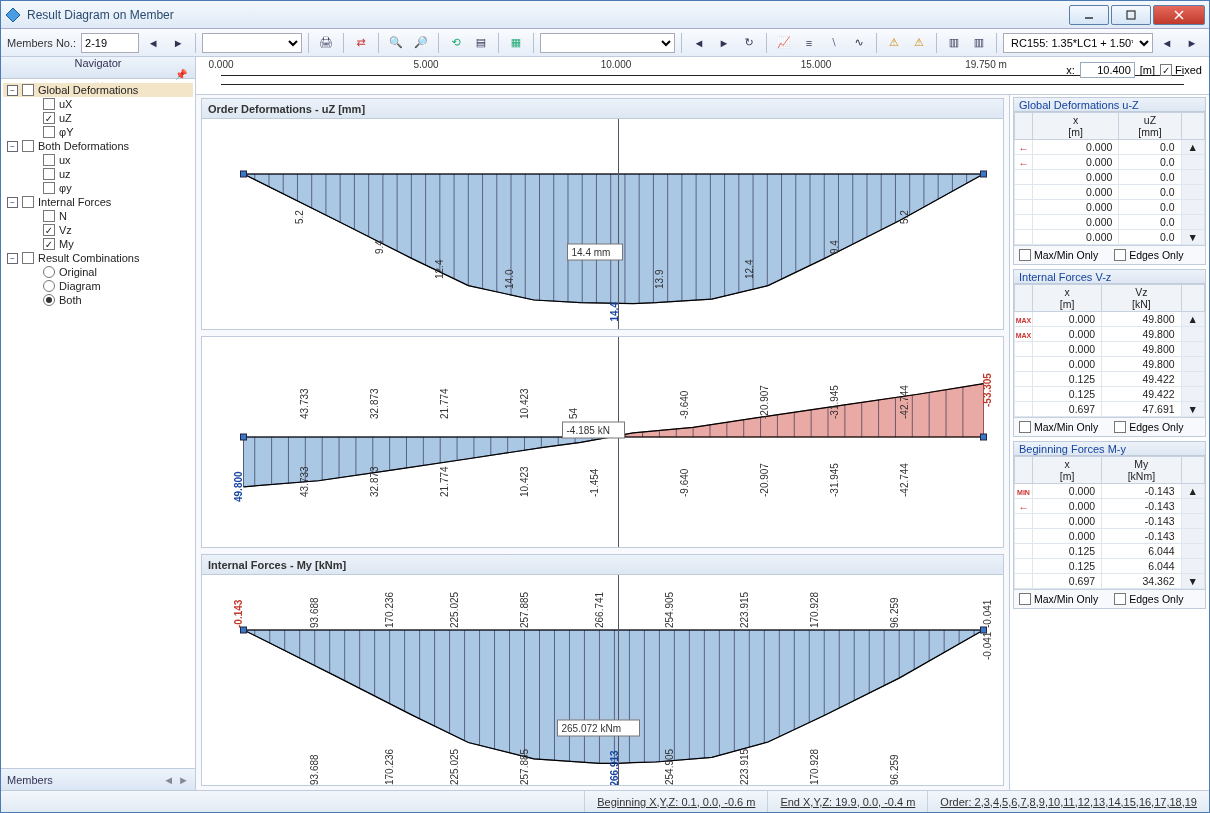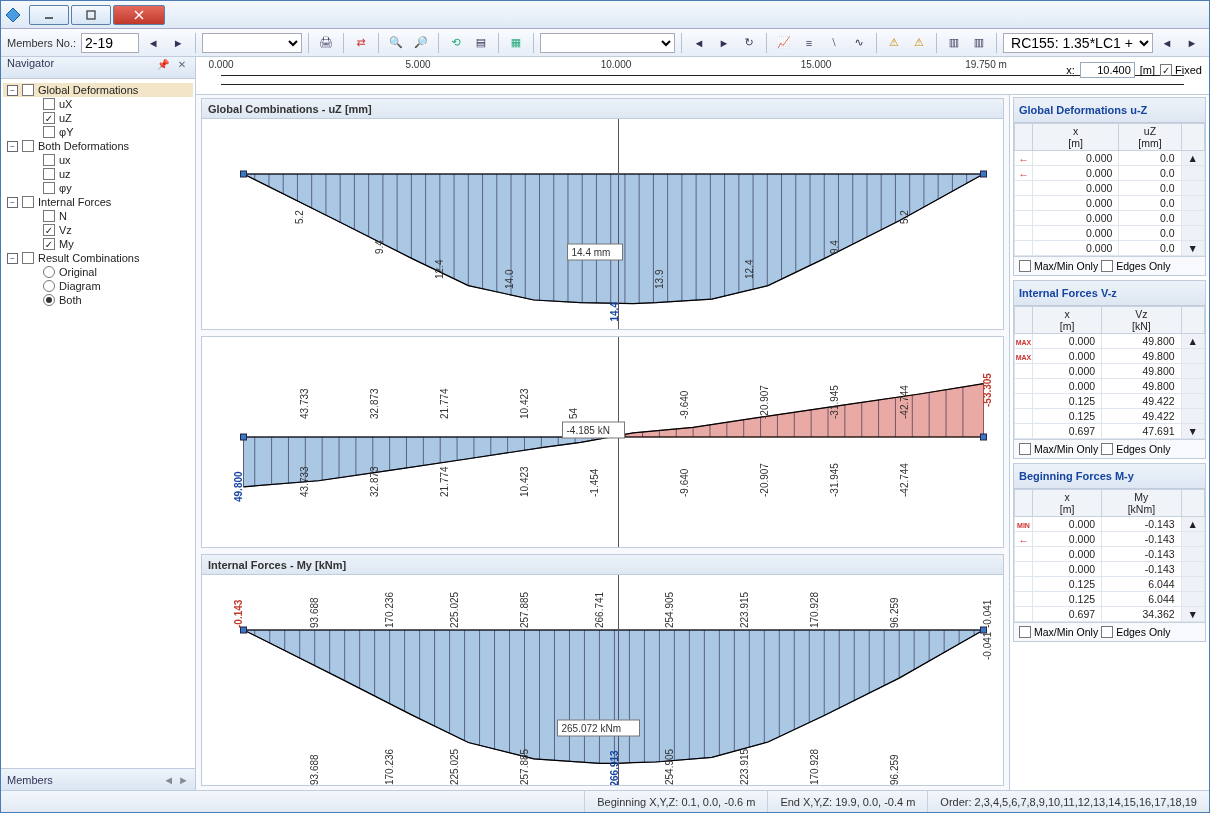--- a/index.html
+++ b/index.html
@@ -10,29 +10,29 @@
 .titlebar { height: 28px; background: linear-gradient(to bottom, #f4f8fd, #dfeaf6); border-bottom: 1px solid #aac; display: flex; align-items: center; padding: 0 4px; }
 .titlebar .icon { width: 16px; height: 16px; margin-right: 6px; }
 .titlebar .title { font-size: 12px; color: #2b4a6e; flex: 1; }
 .window-controls { display: flex; }
 .wctl { width: 40px; height: 20px; border: 1px solid #5a7fa8; margin-left: 2px; background: linear-gradient(#f4f8fd,#d6e6f6); display:flex;align-items:center;justify-content:center; font-size:10px; color:#333; border-radius:2px;}
 .wctl.close { background: linear-gradient(#e56a5c,#c0392b); color:#fff; width:52px;}
 .wctl svg { width:12px; height:12px; }
 
 .toolbar { height: 28px; background: linear-gradient(#f9fbfe,#e7eef8); border-bottom:1px solid #c0ccdc; display:flex; align-items:center; padding:0 6px; gap:3px; font-size:11px;}
 .toolbar .lbl { color:#333; margin-right:2px;}
-.toolbar select, .toolbar input[type=text] { font-size:14px; border:1px solid #aab; background:#fff; height:20px; padding:0 3px;}
+.toolbar select, .toolbar input[type=text] { font-size:11px; border:1px solid #aab; background:#fff; height:20px; padding:0 3px;}
 .tbtn { width:22px; height:22px; border:1px solid transparent; display:flex; align-items:center; justify-content:center; border-radius:2px; font-size:11px; color:#335;}
 .sep { width:1px; height:20px; background:#b5c0d0; margin:0 3px;}
 
 .body { flex:1; display:flex; min-height:0; }
 
 
 .navigator { width:195px; background:#fff; border-right:1px solid #c0ccdc; display:flex; flex-direction:column; }
-.nav-head { height:22px; background:linear-gradient(#eef4fb,#dbe6f3); border-bottom:1px solid #c0ccdc; display:flex; align-items:flex-start; padding:0 6px; font-size:11px; color:#335;}
+.nav-head { height:22px; background:linear-gradient(#eef4fb,#dbe6f3); border-bottom:1px solid #c0ccdc; display:flex; align-items:center; padding:0 6px; font-size:11px; color:#335;flex-direction:column;}
 .nav-head .pin, .nav-head .x { margin-left:auto; width:14px; height:14px; font-size:10px; color:#667; display:flex;align-items:center;justify-content:center;}
 .nav-head .x{margin-left:4px;}
 .tree { flex:1; padding:4px 2px; font-size:11px; color:#222; overflow:auto;}
 .tnode { display:flex; align-items:center; padding:1px 0 1px 4px; gap:4px;}
 .twister{ width:11px;height:11px;border:1px solid #667; font-size:8px;line-height:9px;text-align:center;color:#335;background:#fff;}
 .cb{ width:12px; height:12px; border:1px solid #777; background:#fff; display:inline-flex;align-items:center;justify-content:center; font-size:10px;color:#222;}
 .rb{ width:12px; height:12px; border:1px solid #777; border-radius:50%; background:#fff; display:inline-flex;align-items:center;justify-content:center;}
 .rb.sel::after{content:"";width:6px;height:6px;background:#333;border-radius:50%;} .ind2{padding-left:40px;}
 .tnode.sel{ background:#f3e5c7;}
 .nav-foot{height:22px;border-top:1px solid #c0ccdc;background:linear-gradient(#eef4fb,#dbe6f3);display:flex;align-items:center;padding:0 6px;font-size:11px;color:#335;}
@@ -47,29 +47,29 @@
 
 .diagrams { flex:1; display:flex; overflow:hidden;}
 .diag-col{ flex:1; display:flex; flex-direction:column; overflow:auto;}
 .side-col{ width:200px; border-left:1px solid #c0ccdc; background:#fff; display:flex; flex-direction:column; overflow:auto;}
 
 .panel { border:1px solid #c0ccdc; margin:3px 5px; background:#fff;}
 .panel-h { height:20px; background:linear-gradient(#edf2f9,#dde7f2); border-bottom:1px solid #c0ccdc; padding:0 6px; font-size:11px; font-weight:bold; color:#333; display:flex;align-items:center;}
 .panel-body{ height:210px; position:relative;}
 
 .side-panel{border:1px solid #c0ccdc; margin:2px 3px;}
-.side-title{height:25px;background:linear-gradient(#edf2f9,#dde7f2);border-bottom:1px solid #c0ccdc;font-size:11px;color:#1644a0;padding:0 5px;display:flex;align-items:center;font-weight:bold;}
+.side-title{height:14px;background:linear-gradient(#edf2f9,#dde7f2);border-bottom:1px solid #c0ccdc;font-size:11px;color:#1644a0;padding:0 5px;display:flex;align-items:center;}
 .side-tbl{width:100%; border-collapse:collapse; font-size:10.5px;}
 .side-tbl th{background:#f0f3f8;border:1px solid #c8d2df;padding:1px 2px;font-weight:normal;color:#222;text-align:center;}
 .side-tbl td{border:1px solid #e0e6ee;padding:1px 6px;text-align:right;color:#222;}
 .side-tbl td.ic{width:18px;text-align:center;padding:0;}
-.side-foot{display:flex;gap:3px;padding:3px 5px;font-size:10.5px;border-top:1px solid #c8d2df;background:#f7f9fc;}
+.side-foot{display:flex;gap:16px;padding:3px 5px;font-size:10.5px;border-top:1px solid #c8d2df;background:#f7f9fc;}
 .side-foot label{display:flex;align-items:center;gap:3px;}
 
-.statusbar{height:22px;background:linear-gradient(#f3f7fc,#e2eaf3);border-top:1px solid #c0ccdc;display:flex;align-items:center;font-size:11px;color:#333;}
+.statusbar{height:22px;background:linear-gradient(#f3f7fc,#e2eaf3);border-top:1px solid #c0ccdc;display:flex;align-items:center;font-size:11px;color:#333;text-decoration:underline;}
 .statusbar .cell{padding:0 12px;border-left:1px solid #c8d2df;height:100%;display:flex;align-items:center;}
 
 svg .barblue{fill:#aac7e4;stroke:#224;stroke-width:0.7;}
 svg .barred{fill:#e9a9a4;stroke:#622;stroke-width:0.7;}
 svg .vline{stroke:#224;stroke-width:0.6;}
 svg .baseline{stroke:#000;stroke-width:1;}
 svg .envelope{fill:none;stroke:#000;stroke-width:1.2;}
 svg .cursorline{stroke:#556;stroke-width:1;}
 svg text{font-size:10px;fill:#333;}
 svg .redtxt{fill:#c0392b;font-weight:bold;}
@@ -79,20 +79,21 @@
 </head>
 <body>
 
 <div class="window">
   <div class="titlebar">
     <span class="icon">
       <svg viewBox="0 0 16 16">
           <polygon points="8,1 15,8 8,15 1,8" fill="#4a9de0" stroke="#1d5fa0"></polygon>
         </svg>
     </span>
+    <span class="title">Result Diagram on Member</span>
     <div class="window-controls">
       <div class="wctl">
           <svg viewBox="0 0 12 12">
             <line x1="2" y1="9" x2="10" y2="9" stroke="#333" stroke-width="1.5"></line>
           </svg>
         </div>
       <div class="wctl">
           <svg viewBox="0 0 12 12">
             <rect x="2" y="2" width="8" height="8" fill="none" stroke="#333" stroke-width="1.2"></rect>
           </svg>
@@ -230,40 +231,40 @@
         <span>Members</span>
         <span style="margin-left:auto;color:#889">◄</span>
         <span style="margin-left:4px;color:#889">►</span>
       </div>
     </div>
 
     <div class="main">
       <div class="ruler" id="ruler">
         <div class="axis"></div>
       <div class="tick" style="left: 25px;">0.000</div>
-          <div class="tick" style="left: 222px;">5.000</div>
+          <div class="tick" style="left: 230px;">5.000</div>
           <div class="tick" style="left: 420px;">10.000</div>
           <div class="tick" style="left: 620px;">15.000</div>
           <div class="tick" style="left: 790px;">19.750 m</div>
         </div>
       <div class="rightbox">
         <span>x:</span>
         <input type="text" value="10.400" style="">
         <span>[m]</span>
         <label style="display:flex;align-items:center;gap:3px">
           <span class="cb">✓</span>
             <span>Fixed</span>
         </label>
       </div>
 
       <div class="diagrams">
         <div class="diag-col">
 
           <div class="panel">
-            <div class="panel-h">Global Combinations - uZ [mm]</div>
+            <div class="panel-h">Order Deformations - uZ [mm]</div>
             <div class="panel-body">
               <svg id="svg1" width="100%" height="100%" viewBox="0 0 790 210">
                   <path d="M 36 55 L 36 55 L 129.67088607594937 101.80000000000001 L 204.60759493670886 139.60000000000002 L 260.8101265822785 166.60000000000002 L 326.37974683544303 181 L 373.2151898734177 183.70000000000002 L 425.6708860759494 184.6 L 448.15189873417717 183.70000000000002 L 504.3544303797469 180.10000000000002 L 560.5569620253165 166.60000000000002 L 616.7594936708861 139.60000000000002 L 691.6962025316456 101.80000000000001 L 776 55 L 776 55 Z" class="barblue"></path>
                   <line x1="47.24050632911393" y1="55" x2="47.24050632911393" y2="60.616" class="vline"></line>
                   <line x1="61.47848101265822" y1="55" x2="61.47848101265822" y2="67.7296" class="vline"></line>
                   <line x1="75.71645569620253" y1="55" x2="75.71645569620253" y2="74.8432" class="vline"></line>
                   <line x1="89.95443037974684" y1="55" x2="89.95443037974684" y2="81.9568" class="vline"></line>
                   <line x1="104.19240506329113" y1="55" x2="104.19240506329113" y2="89.0704" class="vline"></line>
                   <line x1="118.43037974683543" y1="55" x2="118.43037974683543" y2="96.184" class="vline"></line>
                   <line x1="132.66835443037974" y1="55" x2="132.66835443037974" y2="103.312" class="vline"></line>

